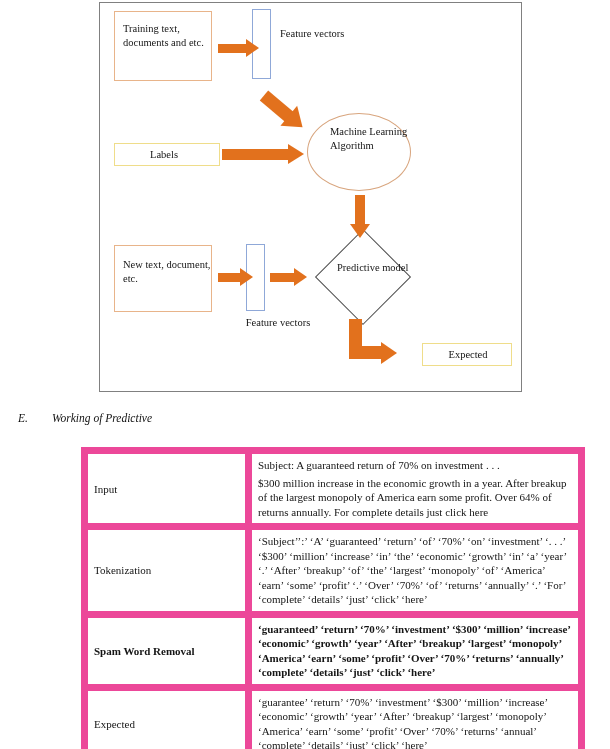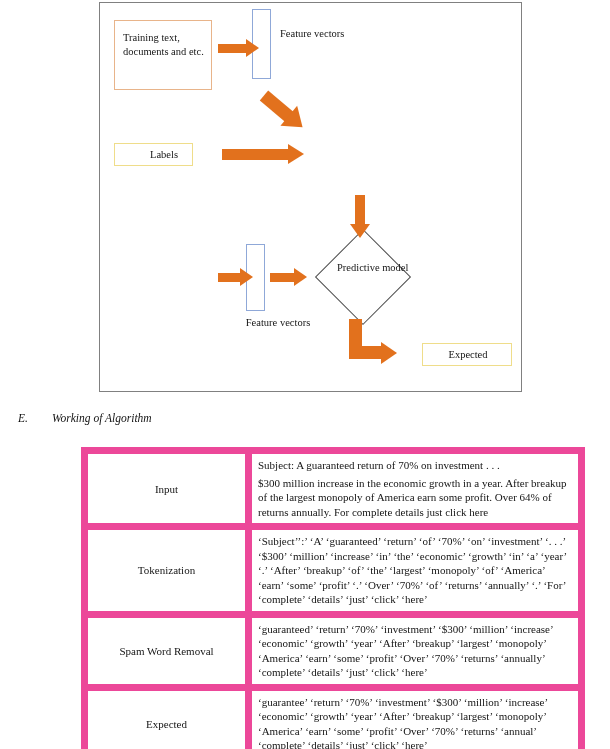--- a/index.html
+++ b/index.html
@@ -17,29 +17,29 @@
   .node{ position:absolute; box-sizing:border-box; background:#ffffff; }
 
   .box-peach{ border:1.5px solid #e8b48a; }
   .box-yellow{ border:1.5px solid #efdd8a; }
   .box-blue{ border:1.2px solid #8fa8d8; }
 
   .node-text{
     font-size:10.5px; line-height:13.5px; color:#151515;
   }
 
-  #training-box{ left:14px; top:17px; width:98px; height:70px; }
+  #training-box{ left:14px; top:8px; width:98px; height:70px; }
   #training-box .node-text{ position:absolute; left:8px; top:10px; }
 
   #fv-bar-top{ left:152px; top:6px; width:19px; height:70px; }
 
   #fv-label-top{ left:180px; top:24px; width:70px; }
   #fv-label-top .node-text{ line-height:13px; }
 
-  #labels-box{ left:14px; top:140px; width:79px; height:23px;padding-left:13px; }
+  #labels-box{ left:14px; top:140px; width:106px; height:23px;padding-left:13px; }
   #labels-box .node-text{ position:absolute; left:0; top:4px; width:98px; text-align:center; }
 
   #ml-circle{
     left:207px; top:110px; width:104px; height:78px;
     border:1.3px solid #d8a57e; border-radius:50%;
   }
   #ml-circle .node-text{ position:absolute; left:22px; top:11px; line-height:13.5px; }
 
   #newtext-box{ left:14px; top:242px; width:98px; height:67px; }
   #newtext-box .node-text{ position:absolute; left:8px; top:12px; }
@@ -126,27 +126,27 @@
   
   #proc-table{
     position:absolute; left:81px; top:447px; width:497px;
     border-collapse:collapse; table-layout:fixed;
     font-size:11px; color:#151515;
   }
   #proc-table td{
     border:7px solid #ec4899; vertical-align:middle; padding:4px 6px;
     box-sizing:border-box;
   }
-  #proc-table td.lbl{ width:164px; text-align:center; }
+  #proc-table td.lbl{ width:164px; }
   #proc-table td.val{ width:333px; text-align:left; line-height:14.5px; }
   #proc-table td.val p{ margin:0 0 3px 0; }
   #proc-table td.val p:last-child{ margin-bottom:0; }
   .r-input   td{ height:70px; }
   .r-token   td{ height:68px; }
-  .r-stop    td{ height:64px; }
+  .r-stop    td{ height:64px;font-weight:bold; }
   .r-stem    td{ height:64px; }
   .r-class   td{ height:30px; }
 </style>
 </head>
 <body>
 
 <div id="diagram-panel">
 
   <div class="node box-peach" id="training-box">
     <div class="node-text">Training text, documents and etc.</div>
@@ -155,21 +155,27 @@
   <div class="node box-blue" id="fv-bar-top"></div>
 
   <div class="node" id="fv-label-top" style="border:none;">
     <div class="node-text">Feature vectors</div>
   </div>
 
   <div class="node box-yellow" id="labels-box">
     <div class="node-text">Labels</div>
   </div>
 
-
+  <div class="node" id="ml-circle">
+    <div class="node-text">Machine Learning Algorithm</div>
+  </div>
+
+  <div class="node box-peach" id="newtext-box">
+    <div class="node-text">New text, document, etc.</div>
+  </div>
 
   <div class="node box-blue" id="fv-bar-bot"></div>
 
   <div class="node" id="fv-label-bot" style="border:none;">
     <div class="node-text">Feature vectors</div>
   </div>
 
   <div class="node" id="predictive-diamond" style="border:none;">
     <div class="dia-shape"></div>
     <div class="node-text">Predictive model</div>
@@ -204,21 +210,21 @@
       <div class="head"></div>
   </div>
   <div class="arrow" id="arrow-elbow">
     <div class="v"></div>
       <div class="h"></div>
       <div class="head"></div>
   </div>
 </div>
 
 <div id="caption">
-  <span class="cap-letter">E.</span><span>Working of Algorithm</span>
+  <span class="cap-letter">E.</span><span>Working of Predictive</span>
 </div>
 
 <table id="proc-table">
   <tbody>
     <tr class="r-input">
       <td class="lbl">Input</td>
       <td class="val">
         <p>Subject: A guaranteed return of 70% on investment . . .</p>
         <p>$300 million increase in the economic growth in a year.  After breakup of the largest monopoly of America earn some profit. Over 64% of returns annually. For complete details just click here</p>
       </td>

